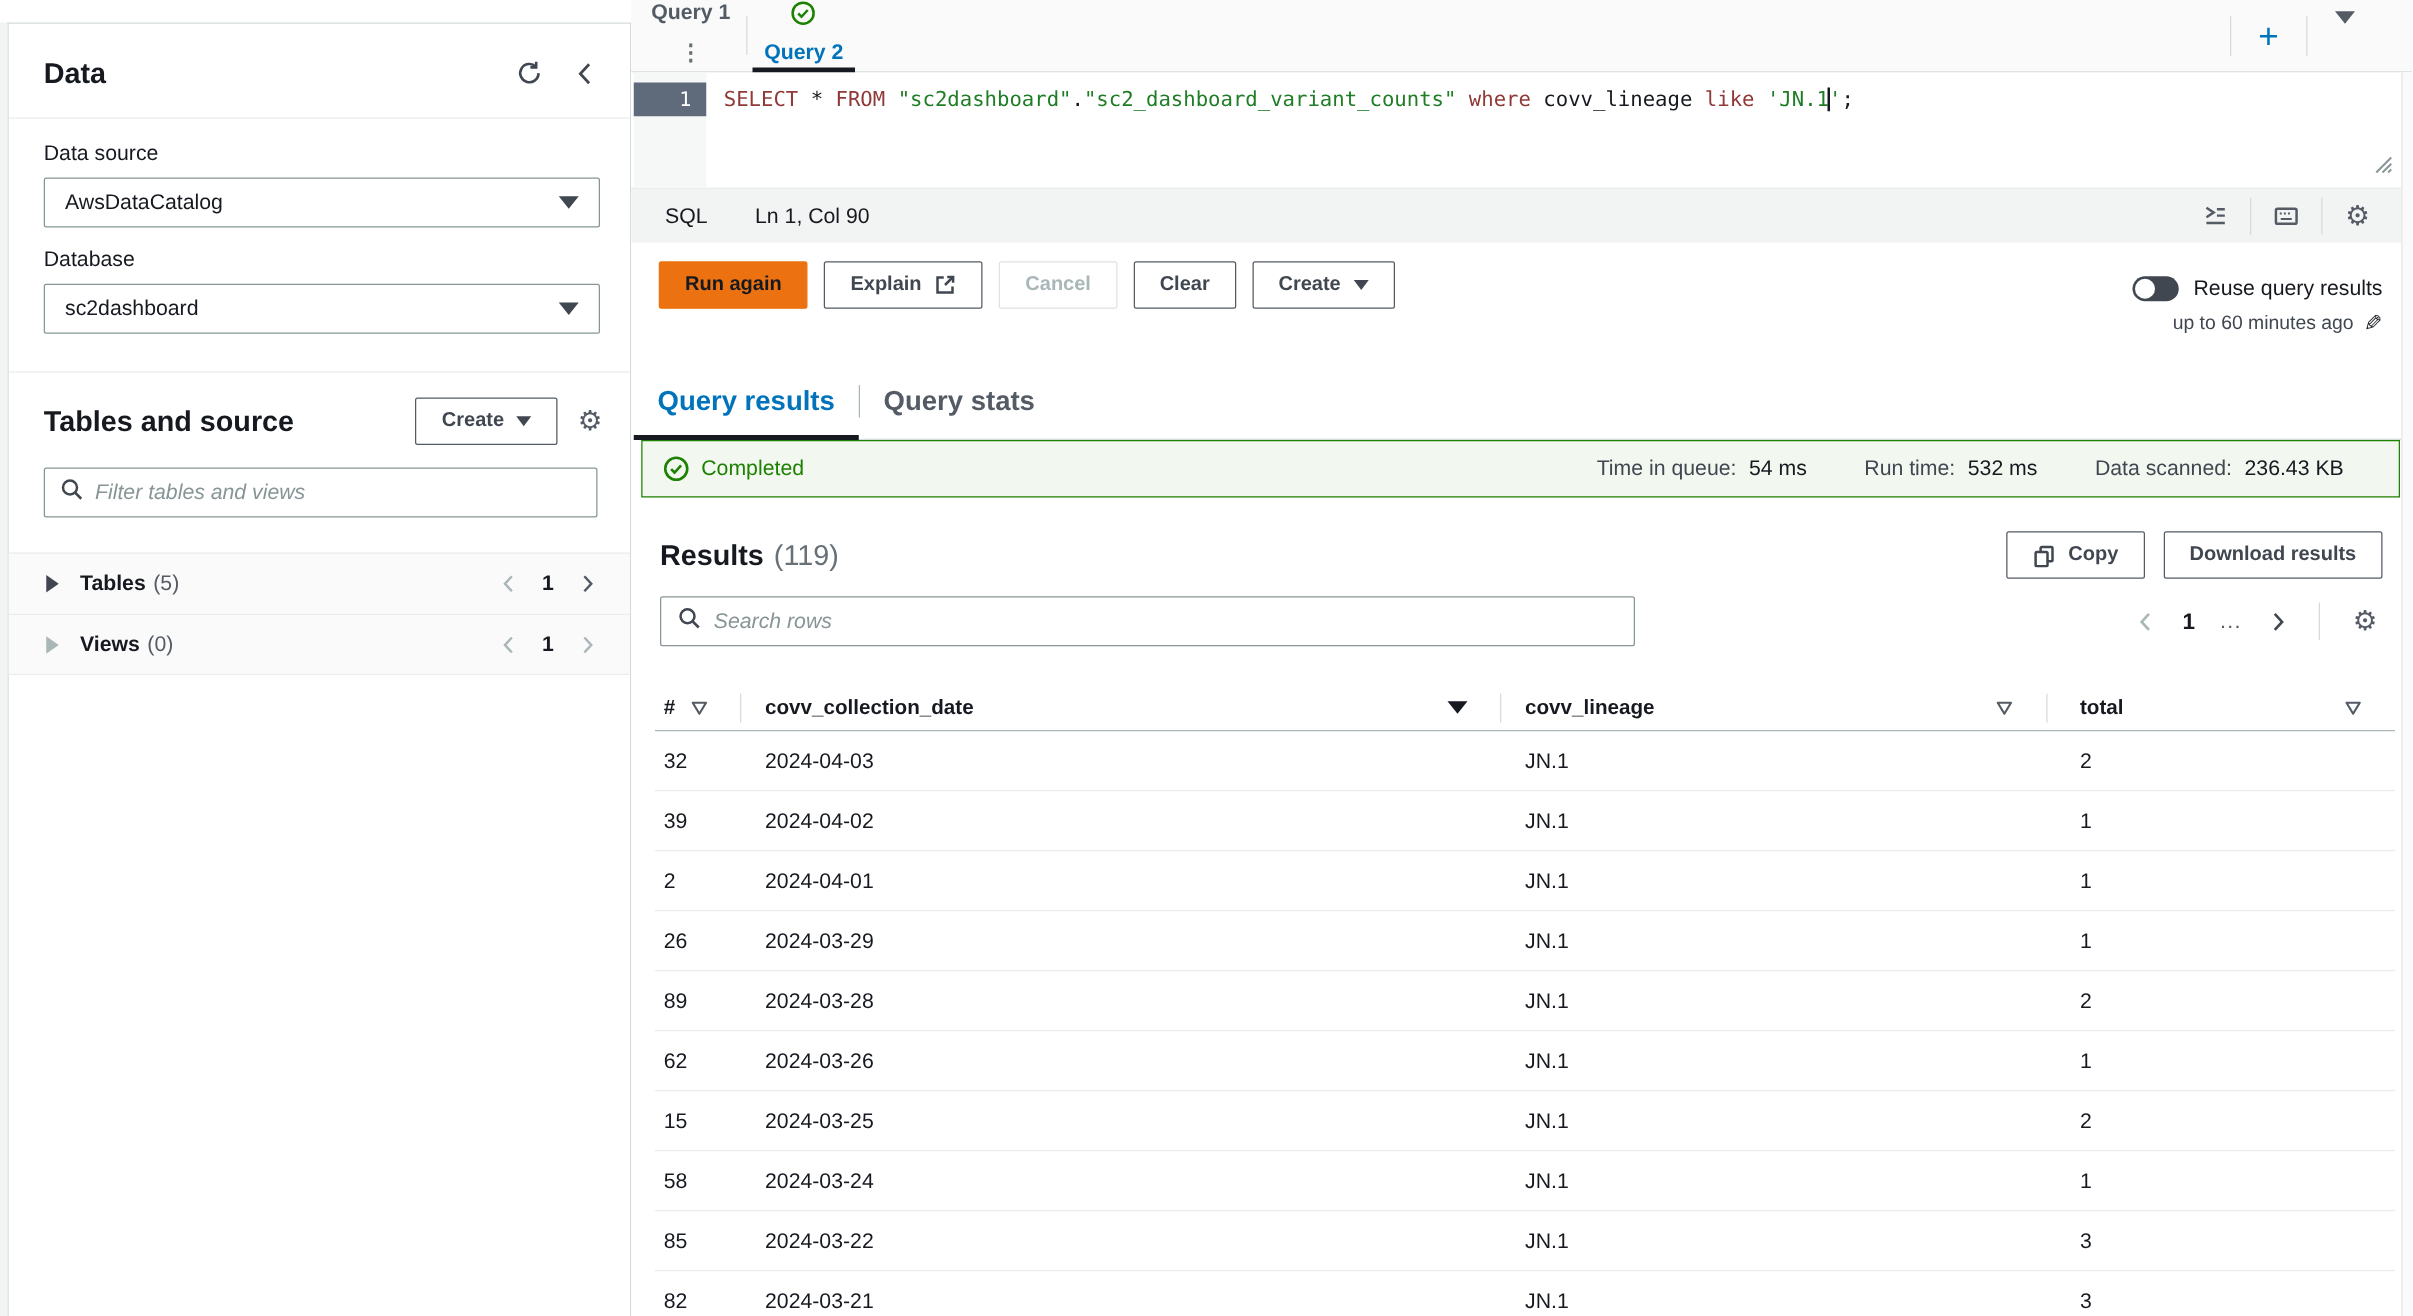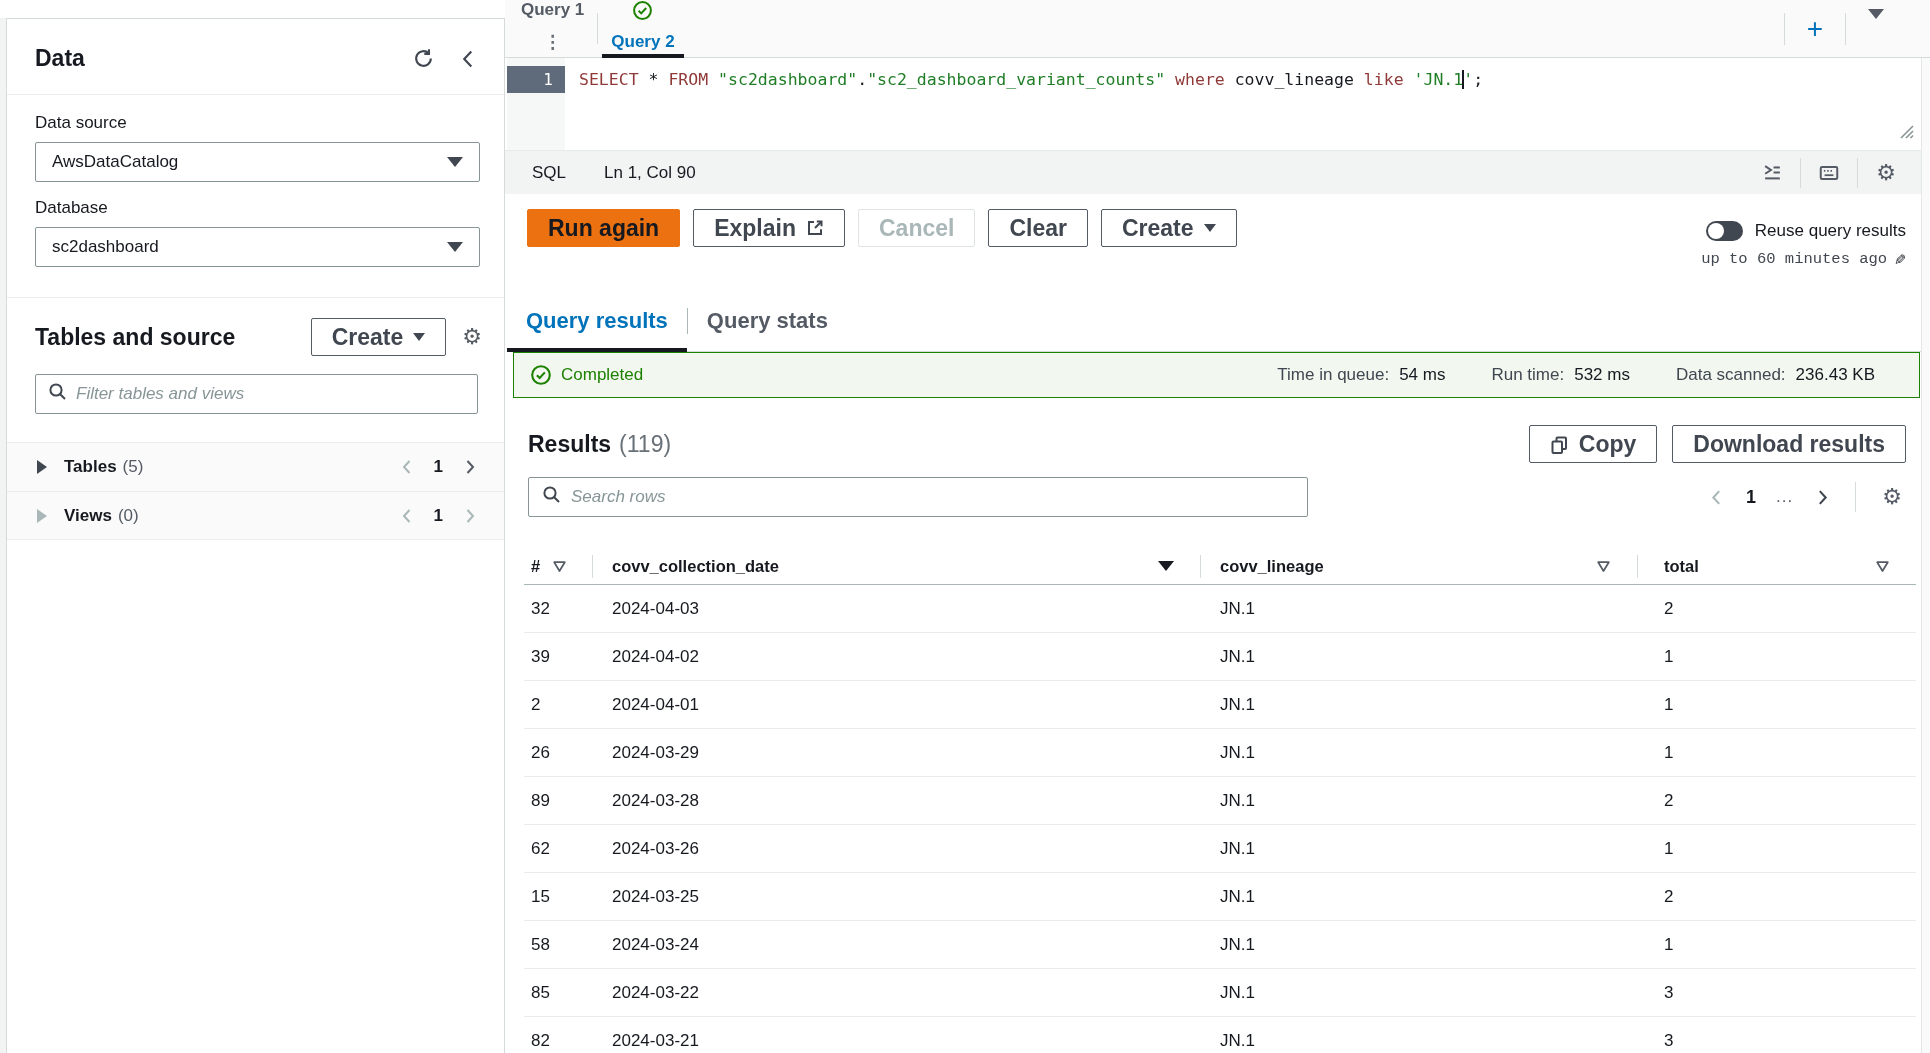--- a/index.html
+++ b/index.html
@@ -21,21 +21,21 @@
   .sb-fields{ padding:18px 24px 26px 28px; }
   .field-label{ font-size:17px; margin-bottom:9px; }
   .select{ height:40px; border:1px solid #879596; border-radius:2px; background:#fff;
            display:flex; align-items:center; padding:0 16px; margin-bottom:16px; cursor:pointer; }
   .select .val{ flex:1; font-size:17px; }
   .tri-down{ width:0; height:0; border-left:8px solid transparent; border-right:8px solid transparent; border-top:10px solid #414750; }
   .tri-down.small{ border-left:6px solid transparent; border-right:6px solid transparent; border-top:8px solid #414750; }
   .sb-tv-header{ display:flex; align-items:center; padding:20px 18px 18px 28px; }
   .sb-tv-title{ font-size:23px; font-weight:700; flex:1; }
   .btn{ height:38px; border:1px solid #545b64; border-radius:2px; background:#fff; color:#414750;
-        font-family:"Liberation Sans",sans-serif; font-weight:700; font-size:23px;
+        font-family:"Liberation Sans",sans-serif; font-weight:700; font-size:16px;
         display:inline-flex; align-items:center; gap:10px; padding:16px 20px; cursor:pointer; white-space:nowrap; }
   .sb-filter{ margin:0 26px 28px 28px; height:40px; border:1px solid #879596; border-radius:2px;
               display:flex; align-items:center; padding:0 12px; gap:9px; background:#fff; }
   .sb-filter input, .search-box input{ border:none; outline:none; flex:1; font-size:17px; font-family:"Liberation Sans",sans-serif; background:transparent; color:#16191f; }
   .sb-filter input::placeholder, .search-box input::placeholder{ font-style:italic; color:#879596; }
   .sb-group{ display:flex; align-items:center; height:49px; padding:0 24px 0 30px;
              background:#fafafa; border-top:1px solid #eaeded; cursor:pointer; }
   .sb-group:last-child{ border-bottom:1px solid #eaeded; }
   .tri-right{ width:0; height:0; border-top:7px solid transparent; border-bottom:7px solid transparent; border-left:10px solid #414750; margin-right:17px; }
   .tri-right.gray{ border-left-color:#aab7b8; }
@@ -83,21 +83,21 @@
   .statusbar .icon-btn{ width:56px; height:34px; }
 
   
   .toolbar{ position:relative; height:38px; margin:15px 0 0 22px; display:flex; gap:13px; }
   .btn-primary{ background:#ec7211; border-color:#ec7211; color:#16191f; }
   .btn-disabled{ border-color:#dfe3e3; color:#aab7b8; cursor:default; }
   .reuse{ position:absolute; right:24px; top:12px; text-align:right; }
   .reuse-row{ display:flex; align-items:center; gap:12px; justify-content:flex-end; cursor:pointer;}
   .pill{ width:37px; height:20px; border-radius:10px; background:#414750; position:relative; }
   .pill .knob{ position:absolute; left:2px; top:2px; width:16px; height:16px; border-radius:50%; background:#fff; }
-  .reuse-sub{ margin-top:7px; font-size:15.5px; color:#414750; display:flex; align-items:center; gap:8px; justify-content:flex-end;font-family:Liberation Mono, monospace; }
+  .reuse-sub{ margin-top:7px; font-size:15.5px; color:#414750; display:flex; align-items:center; gap:8px; justify-content:flex-end; }
   .pencil{ display:inline-block; transform:scaleX(-1); font-size:18px; color:#16191f; cursor:pointer; }
 
   
   .rtabs{ margin-top:43px; margin-left:2px; height:62px; display:flex; align-items:stretch; border-bottom:1px solid #d5dbdb; }
   .rtab{ display:flex; align-items:center; padding:0 19px; font-weight:700; font-size:22px; color:#545b64; position:relative; cursor:pointer; }
   .rtab.active{ color:#0073bb; }
   .rtab.active .underline{ position:absolute; left:0; right:0; bottom:-1px; height:4px; background:#16191f; }
   .rtabs .vdiv{ height:26px; margin:auto 0; background:#aab7b8; }
 
   

